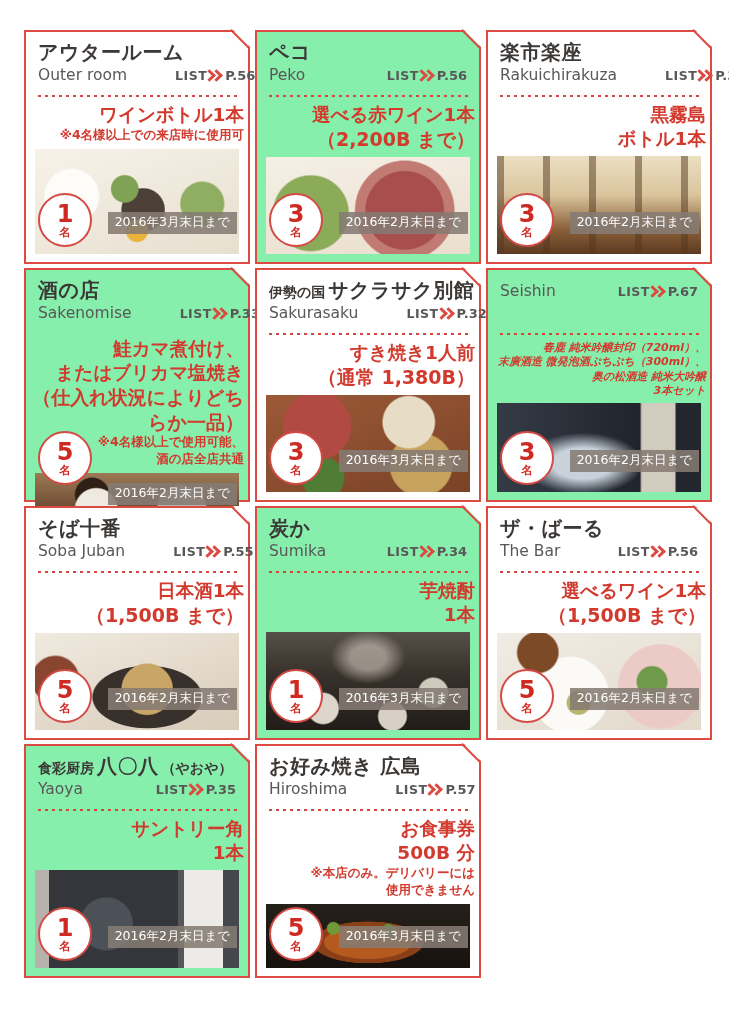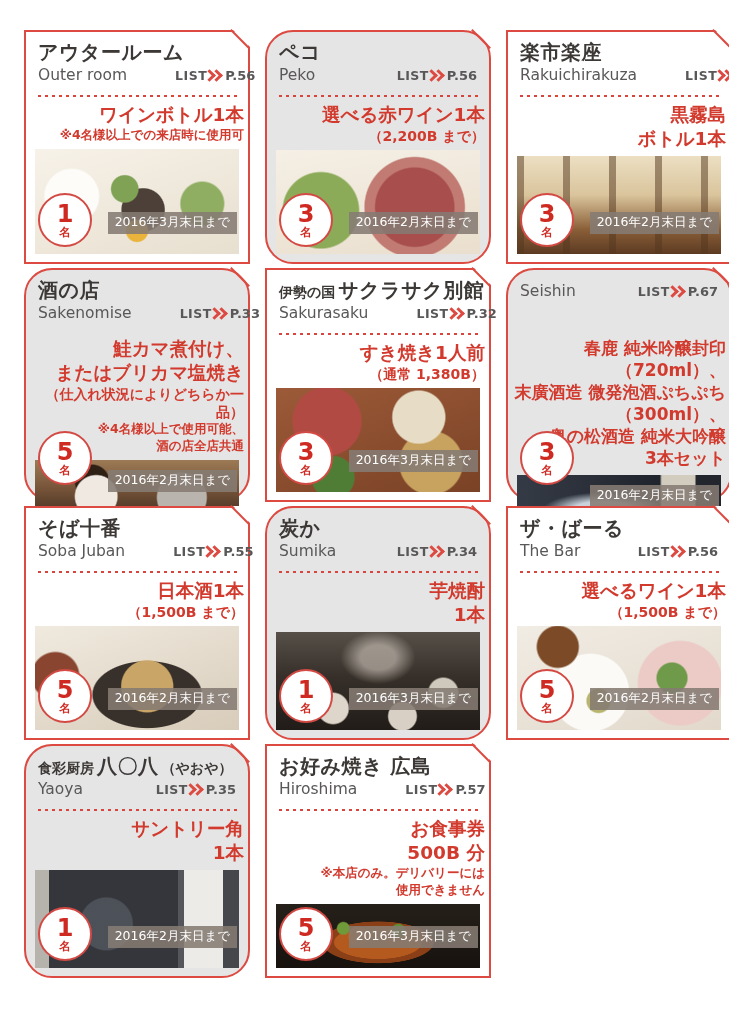--- a/index.html
+++ b/index.html
@@ -5,33 +5,33 @@
   html,body{margin:0;padding:0;}
   body{
     width:729px;height:1024px;background:#ffffff;
     font-family:"DejaVu Sans","Liberation Sans",sans-serif;
     -webkit-font-smoothing:antialiased;
   }
   .grid{
     display:grid;
     grid-template-columns:repeat(3,226px);
     grid-auto-rows:234px;
-    gap:4px 15px;
+    gap:4px 5px;
     padding:30px 17px 0 24px;
     box-sizing:border-box;
   }
   .card{
     position:relative;
     background:#ffffff;
     border:2px solid #dc4a41;
     box-sizing:border-box;
     display:flex;flex-direction:column;
     overflow:visible;
   }
-  .card.tinted{background:#e5e5e5;border-radius:28px;}
+  .card.tinted{background:#86efac;}
   
   .card::before{
     content:"";position:absolute;top:-2px;right:-2px;width:17px;height:17px;
     background:#ffffff;clip-path:polygon(0 0,100% 0,100% 100%);z-index:2;
   }
   .card::after{
     content:"";position:absolute;top:6px;right:-5px;width:26px;height:0;
     border-top:2px solid #dc4a41;transform:rotate(45deg);z-index:3;
   }
   .card-header{padding:9px 12px 0;min-height:49px;}
@@ -46,22 +46,22 @@
   .chev{display:inline-block;width:6px;height:6px;border-top:3px solid #dc4a41;border-right:3px solid #dc4a41;transform:rotate(45deg);margin-left:-2px;}
   .chev:first-of-type{margin-left:5px;}
   .page-ref{font-size:13px;margin-left:4px;}
   .divider{
     height:4px;margin:4px 10px 4px;
     background-image:radial-gradient(circle,#d8453e 1.4px,rgba(0,0,0,0) 1.5px);
     background-size:7px 4px;background-position:0 50%;background-repeat:repeat-x;
   }
   .offer{text-align:right;color:#d23a2e;font-weight:bold;padding:1px 4px 3px;position:relative;z-index:1;}
   .offer-line.main{font-size:18.5px;line-height:1.3;}
-  .offer-line.sub{font-size:14px;line-height:1.3;}
-  .offer-line.mid{font-size:17px;line-height:1.3;}
+  .offer-line.sub{font-size:19px;line-height:1.3;}
+  .offer-line.mid{font-size:11px;line-height:1.3;font-style:italic;}
   .offer-line.note{font-size:12.5px;line-height:1.35;}
   .photo{flex:1;margin:2px 9px 8px;position:relative;min-height:52px;background:#d8d2c8;}
   .expiry{
     position:absolute;right:2px;bottom:20px;
     background:rgba(133,123,115,0.88);color:#ffffff;
     font-size:12.5px;padding:2px 7px 3px;white-space:nowrap;
   }
   .badge{
     position:absolute;left:12px;bottom:15px;width:54px;height:54px;border-radius:50%;
     background:#ffffff;border:2.5px solid #d34a44;box-sizing:border-box;

